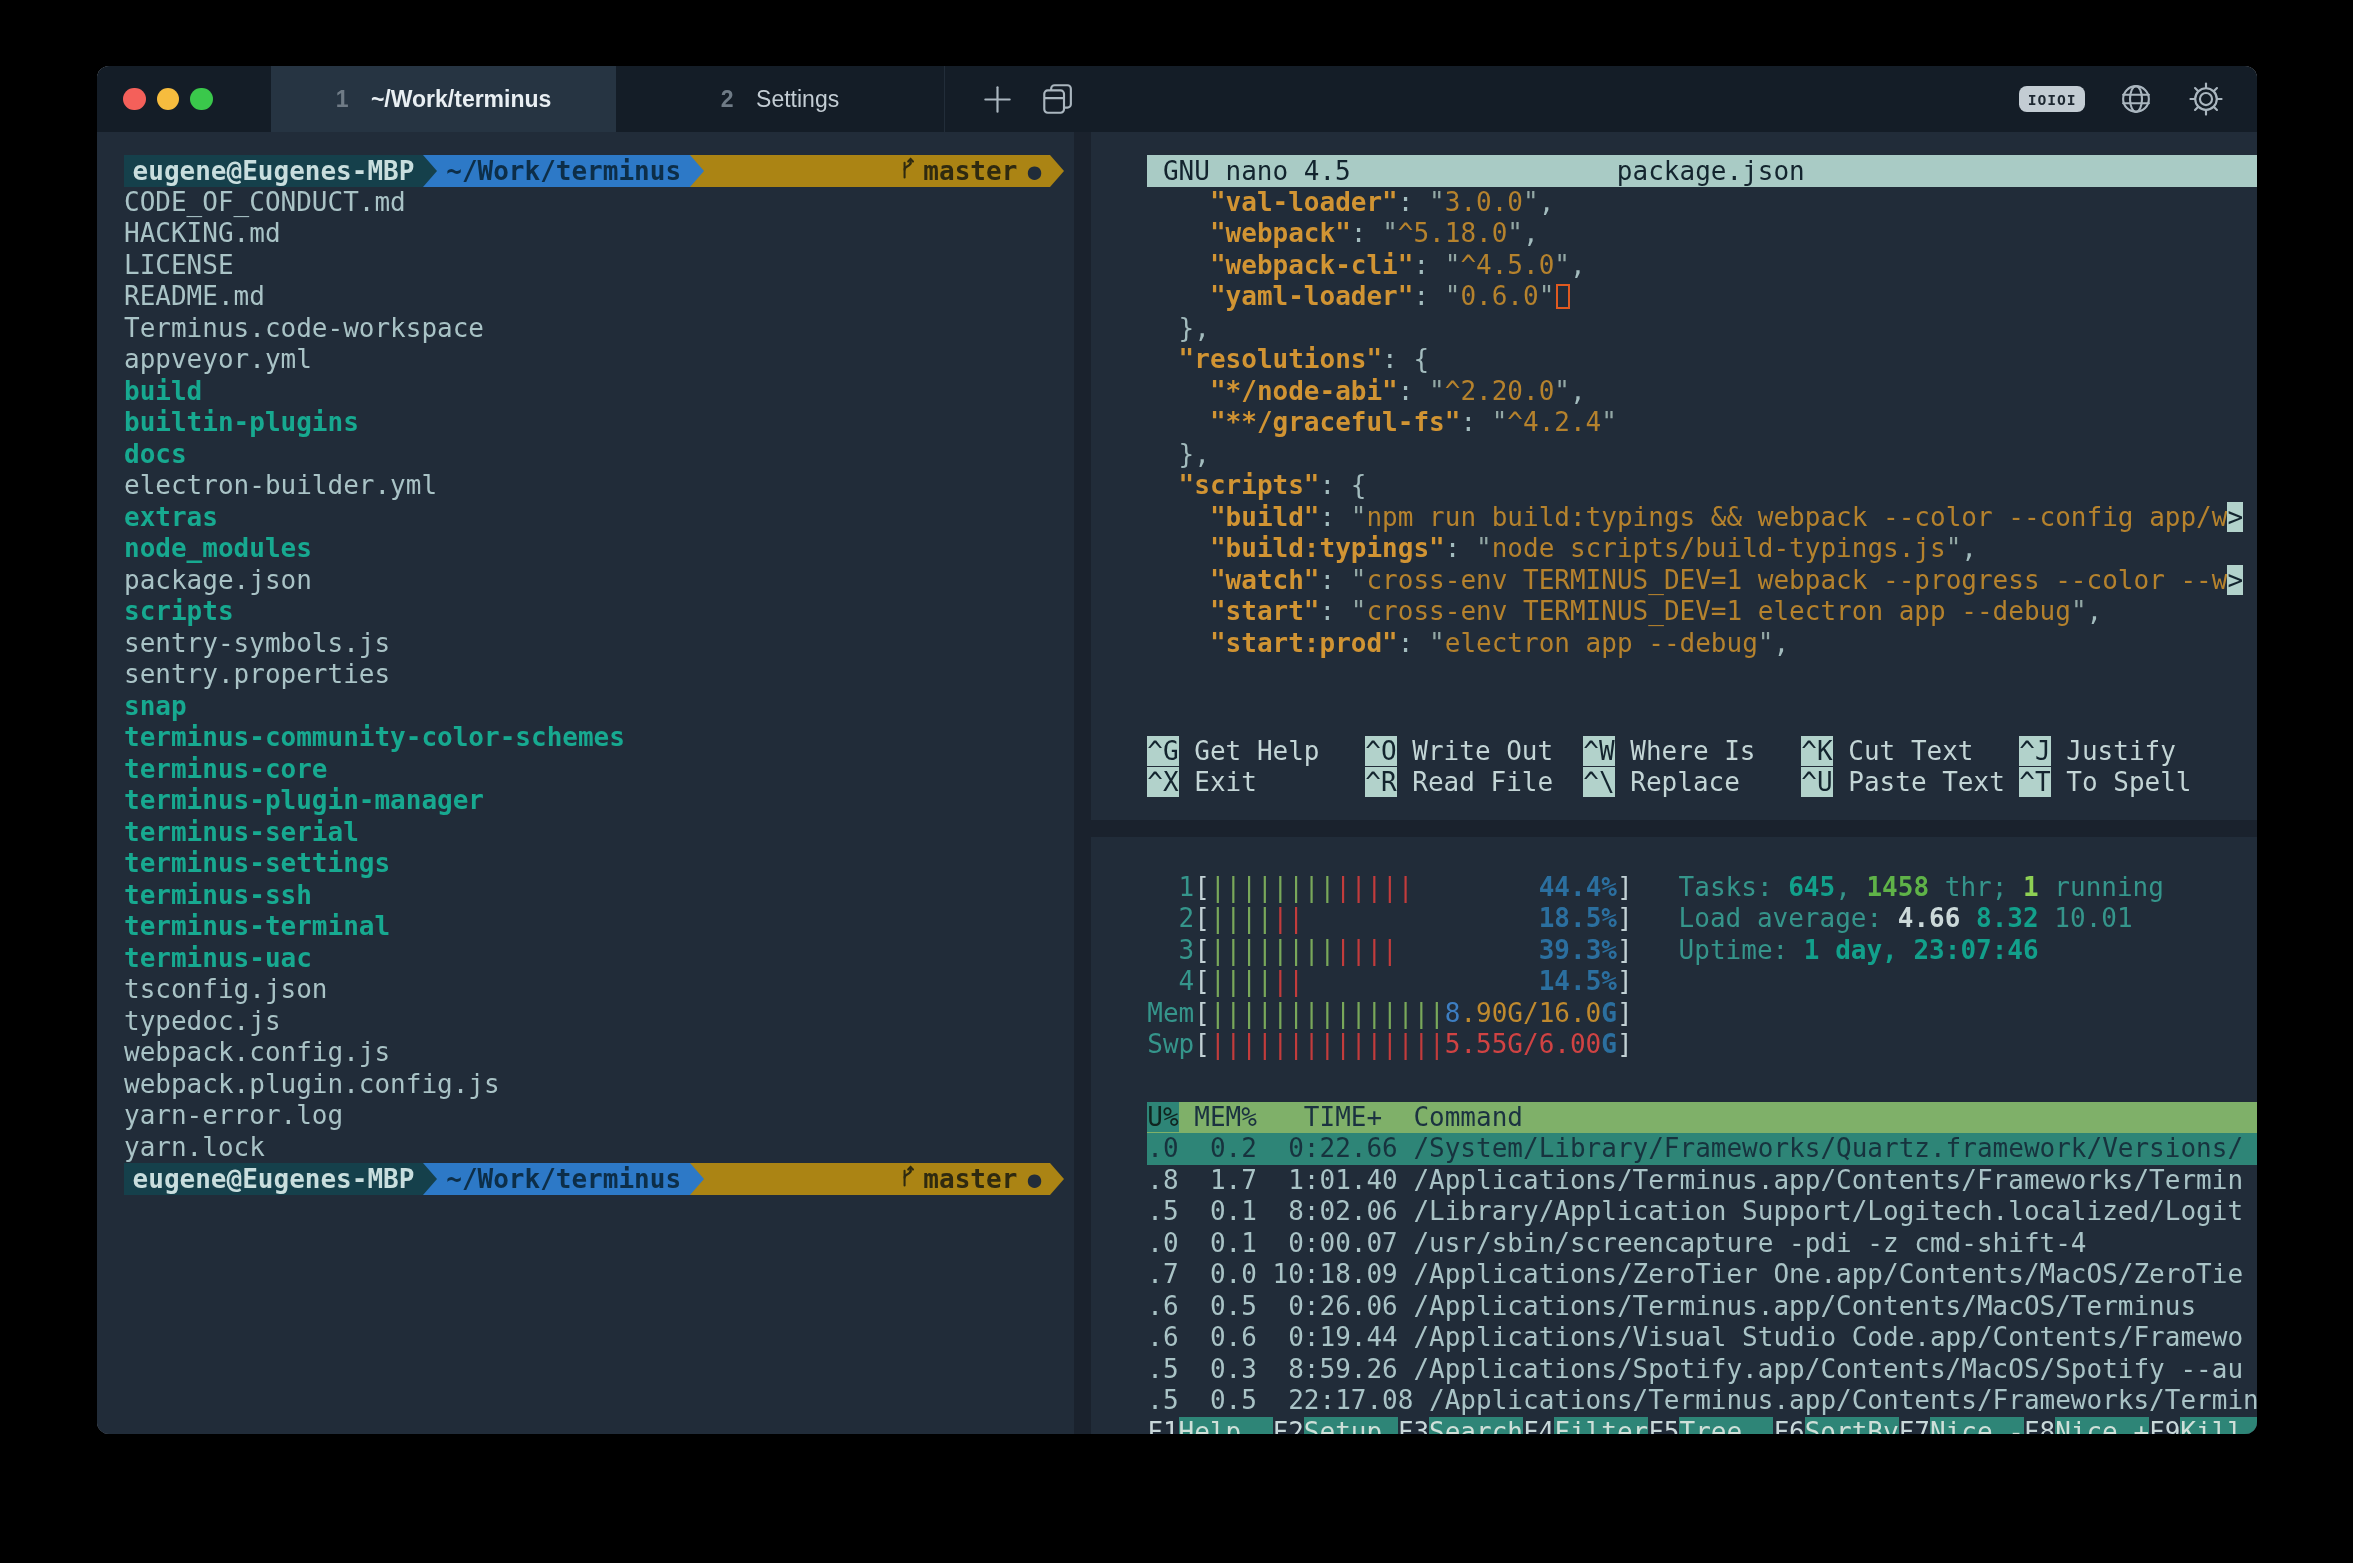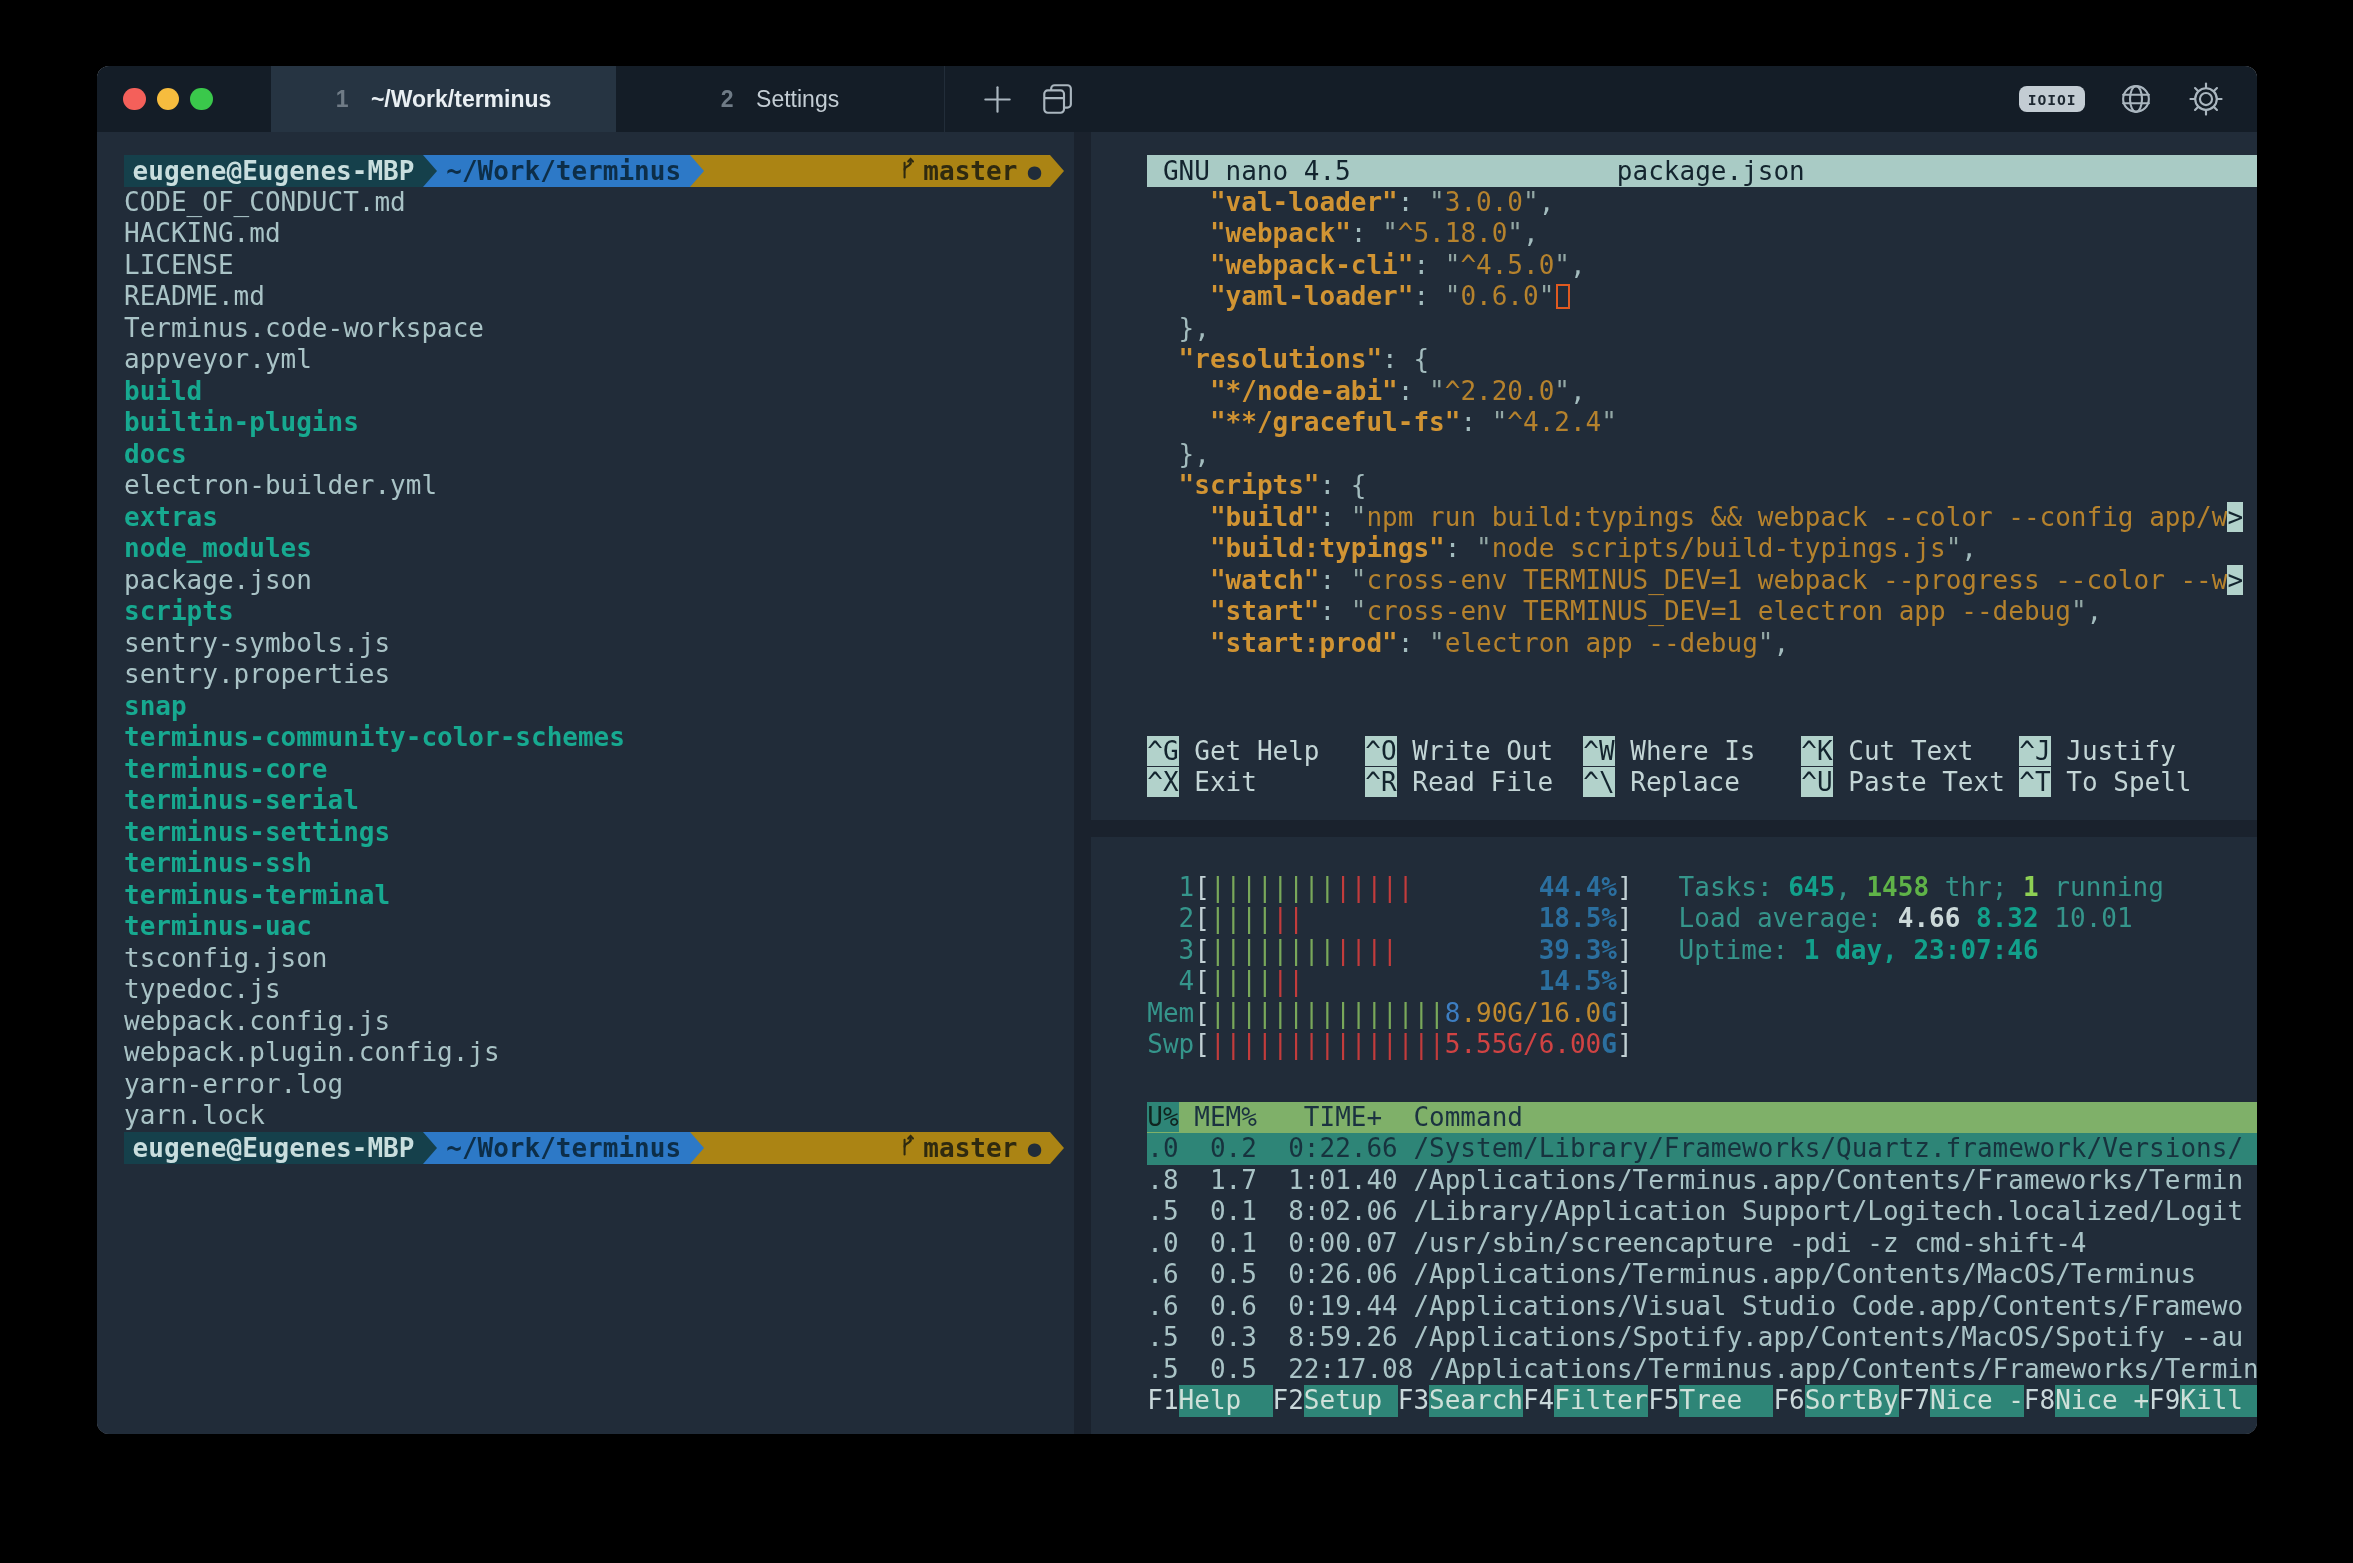--- a/index.html
+++ b/index.html
@@ -200,20 +200,21 @@
           <div class="tl file">electron-builder.yml</div>
           <div class="tl dir">extras</div>
           <div class="tl dir">node_modules</div>
           <div class="tl file">package.json</div>
           <div class="tl dir">scripts</div>
           <div class="tl file">sentry-symbols.js</div>
           <div class="tl file">sentry.properties</div>
           <div class="tl dir">snap</div>
           <div class="tl dir">terminus-community-color-schemes</div>
           <div class="tl dir">terminus-core</div>
+          <div class="tl dir">terminus-plugin-manager</div>
           <div class="tl dir">terminus-serial</div>
           <div class="tl dir">terminus-settings</div>
           <div class="tl dir">terminus-ssh</div>
           <div class="tl dir">terminus-terminal</div>
           <div class="tl dir">terminus-uac</div>
           <div class="tl file">tsconfig.json</div>
           <div class="tl file">typedoc.js</div>
           <div class="tl file">webpack.config.js</div>
           <div class="tl file">webpack.plugin.config.js</div>
           <div class="tl file">yarn-error.log</div>
@@ -294,20 +295,21 @@
               <div class="tl"><span class="c-lb">Uptime: </span><span class="c-bt">1 day, 23:07:46</span></div>
             </div>
         </div>
         <div class="ptable">
           <div class="tl thead-bar"><span class="sortcol">U%</span><span> MEM%   TIME+  Command</span></div>
           <div id="proc-rows">
               <div class="tl prow sel">.0  0.2  0:22.66 /System/Library/Frameworks/Quartz.framework/Versions/</div>
               <div class="tl prow">.8  1.7  1:01.40 /Applications/Terminus.app/Contents/Frameworks/Termin</div>
               <div class="tl prow">.5  0.1  8:02.06 /Library/Application Support/Logitech.localized/Logit</div>
               <div class="tl prow">.0  0.1  0:00.07 /usr/sbin/screencapture -pdi -z cmd-shift-4</div>
+              <div class="tl prow">.7  0.0 10:18.09 /Applications/ZeroTier One.app/Contents/MacOS/ZeroTie</div>
               <div class="tl prow">.6  0.5  0:26.06 /Applications/Terminus.app/Contents/MacOS/Terminus</div>
               <div class="tl prow">.6  0.6  0:19.44 /Applications/Visual Studio Code.app/Contents/Framewo</div>
               <div class="tl prow">.5  0.3  8:59.26 /Applications/Spotify.app/Contents/MacOS/Spotify --au</div>
               <div class="tl prow">.5  0.5  22:17.08 /Applications/Terminus.app/Contents/Frameworks/Termin</div>
             </div>
           <div class="tl fbar" id="fkey-bar"><span class="fk">F1</span><span class="fl">Help  </span><span class="fk">F2</span><span class="fl">Setup </span><span class="fk">F3</span><span class="fl">Search</span><span class="fk">F4</span><span class="fl">Filter</span><span class="fk">F5</span><span class="fl">Tree  </span><span class="fk">F6</span><span class="fl">SortBy</span><span class="fk">F7</span><span class="fl">Nice -</span><span class="fk">F8</span><span class="fl">Nice +</span><span class="fk">F9</span><span class="fl">Kill  </span></div>
         </div>
       </div>
 
     </div>

